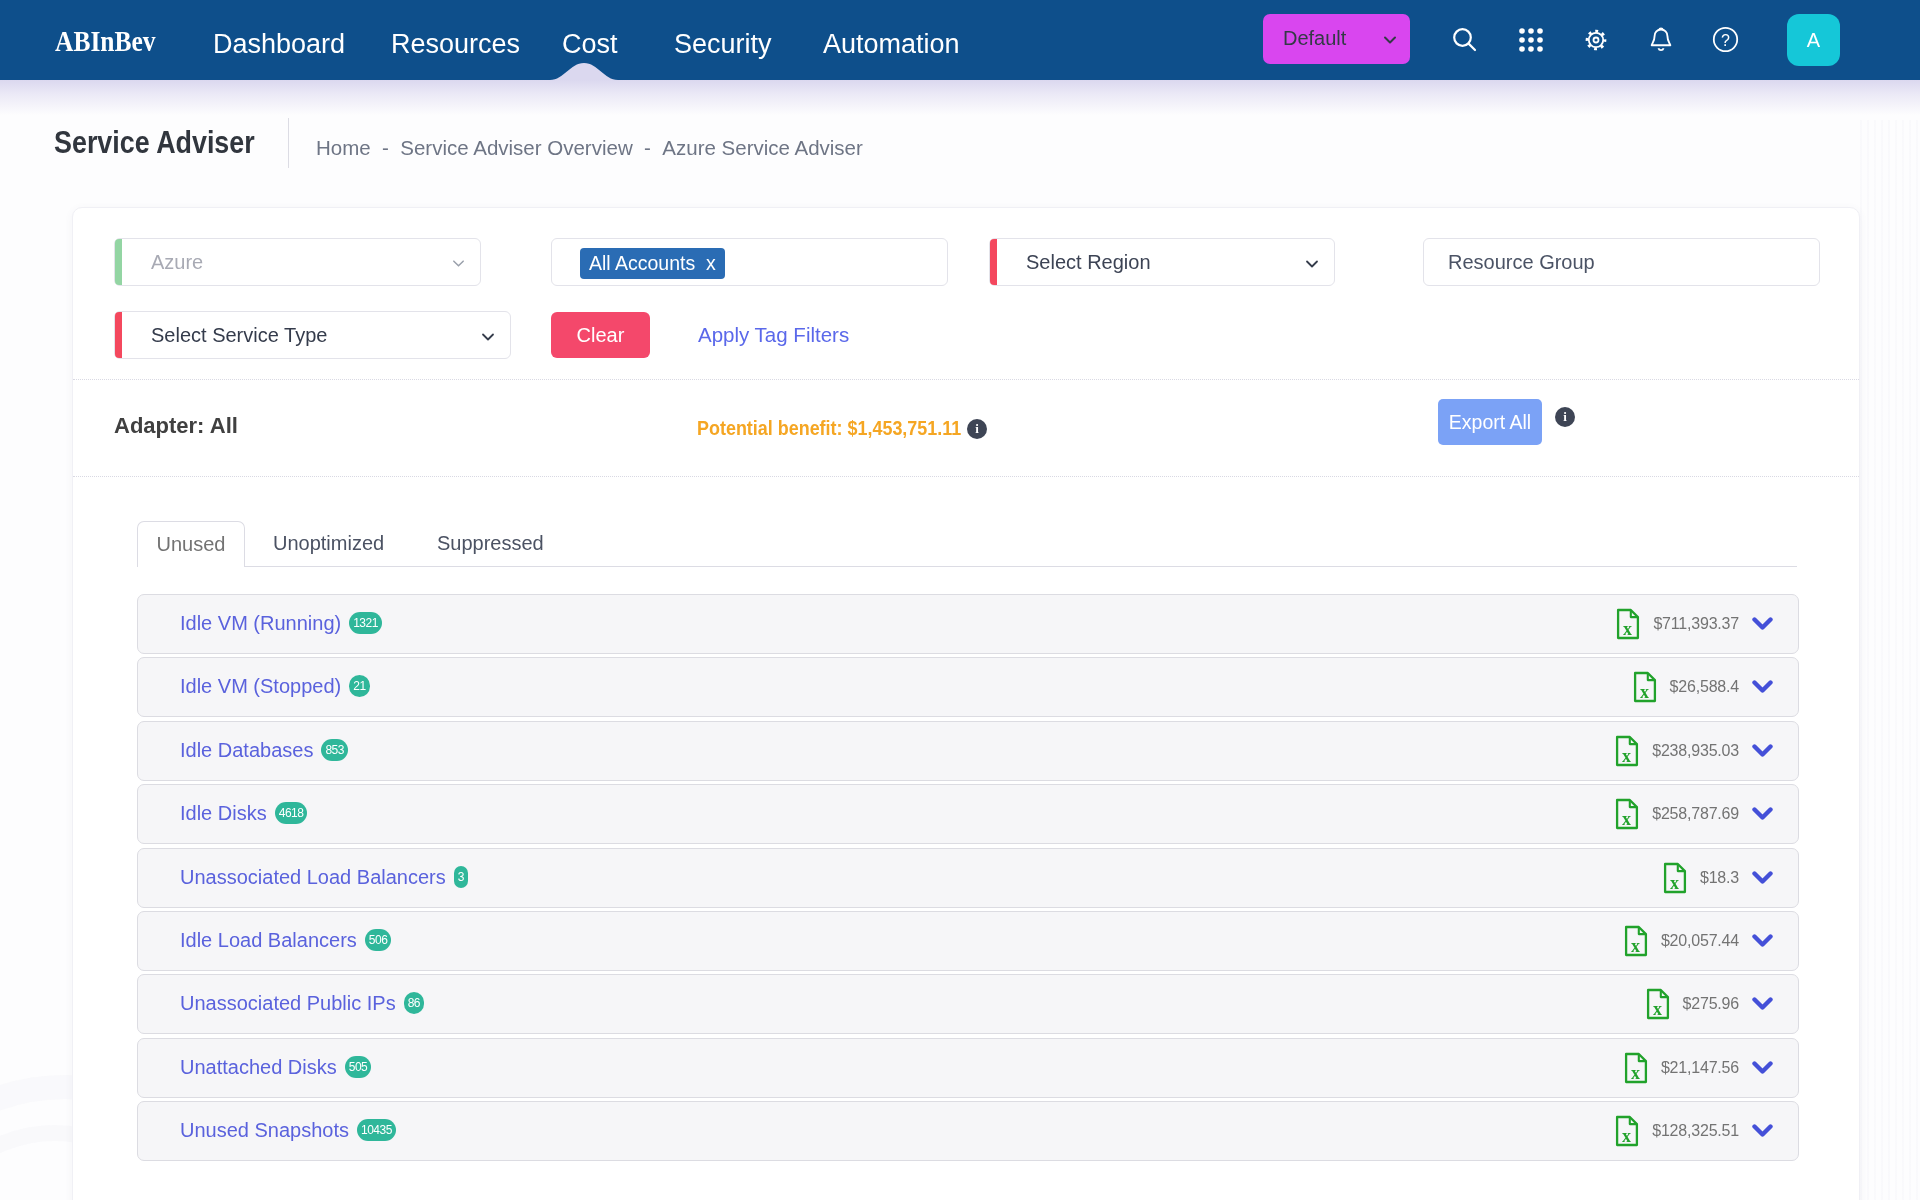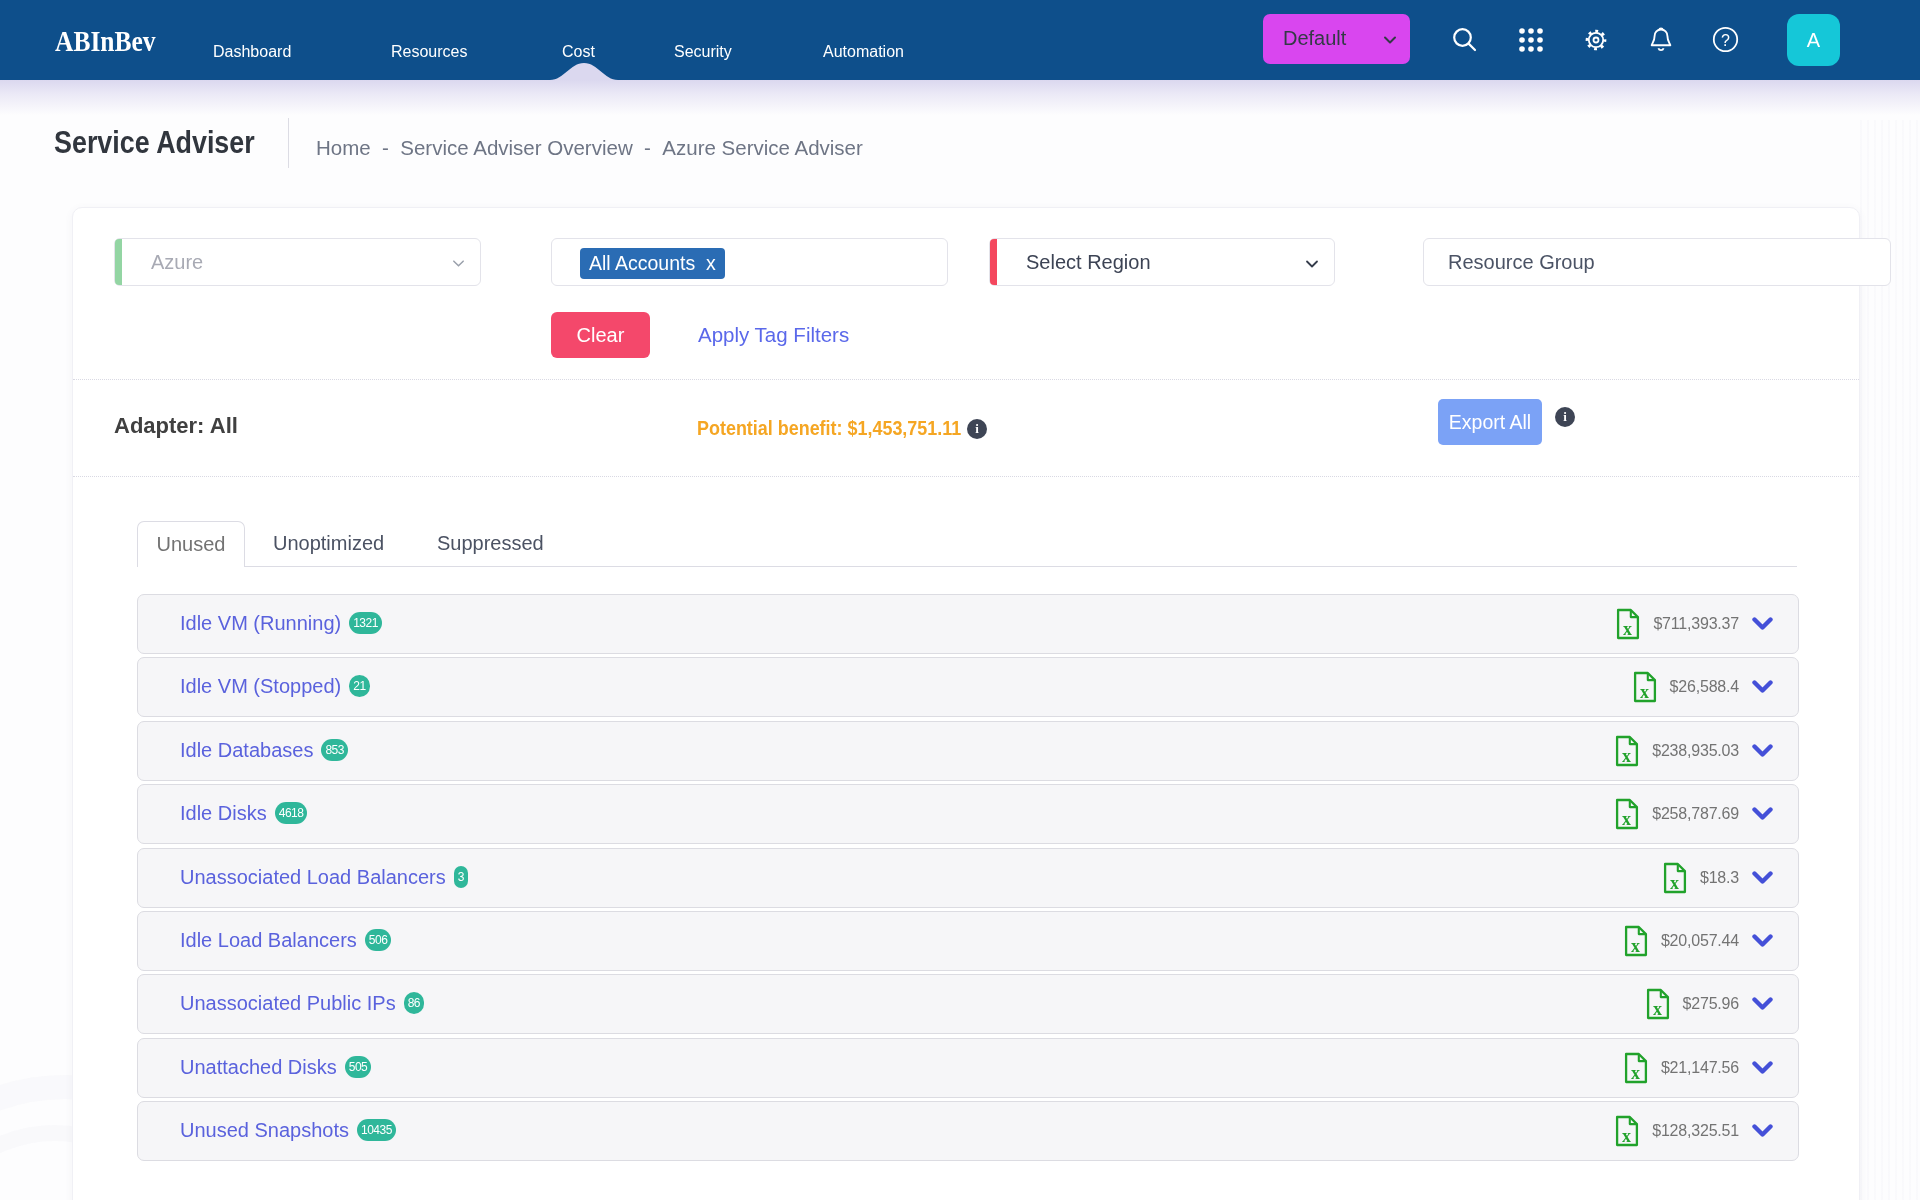--- a/index.html
+++ b/index.html
@@ -1,20 +1,20 @@
 <!DOCTYPE html>
 <html><head>
 <meta charset="utf-8">
 <style>
 * { margin:0; padding:0; box-sizing:border-box; }
 html,body { width:1920px; height:1200px; overflow:hidden; background:#fdfdfe; font-family:"Liberation Sans", sans-serif; }
 
 .navbar { position:absolute; left:0; top:0; width:1920px; height:80px; background:#0e4f8b; z-index:5; }
 .logo { position:absolute; left:55px; top:24px; font-family:"Liberation Serif", serif; font-weight:bold; font-size:30px; color:#fff; transform:scaleX(.85); transform-origin:left top; white-space:nowrap; }
-.nav-item { position:absolute; top:12px; height:91px; line-height:80px; color:#fff; font-size:16px; }
+.nav-item { position:absolute; top:4px; height:91px; line-height:80px; color:#fff; font-size:27px; }
 .hump { position:absolute; left:550px; top:63px; width:68px; height:17px; z-index:6; }
 .def-select { position:absolute; left:1263px; top:14px; width:147px; height:50px; background:#d946ef; border-radius:7px; }
 .def-select span { position:absolute; left:20px; top:13px; font-size:20px; color:#333a45; }
 .def-select svg { position:absolute; right:12px; top:18px; }
 .nav-ico { position:absolute; top:26px; }
 .avatar { position:absolute; left:1787px; top:14px; width:53px; height:52px; background:#15c7d8; border-radius:12px; color:#fff; font-size:20px; text-align:center; line-height:52px; }
 
 .band { position:absolute; left:0; top:80px; width:1920px; height:40px; background:linear-gradient(#dbd8ef 0%, #ebe9f6 35%, #fdfdfe 88%); }
 .pagehead { position:absolute; left:0; top:118px; width:1920px; height:60px; }
 .title { position:absolute; left:54px; top:6px; font-size:32px; font-weight:bold; color:#31363e; transform:scaleX(.84); transform-origin:left top; white-space:nowrap; }
@@ -128,22 +128,29 @@
     <div class="f-in" style="left:478px; top:30px; width:397px;">
       <div class="chip">All Accounts&nbsp; x</div>
     </div>
     <div class="f-in" style="left:916px; top:30px; width:346px;">
       <div class="bar red"></div>
         <div class="txt" style="color:#3c4354;">Select Region</div>
       <svg class="chev" width="16" height="16" viewBox="0 0 16 16">
           <path d="M3 5.5 L8 10.5 L13 5.5" stroke="#353c4b" stroke-width="1.8" fill="none" stroke-linecap="round" stroke-linejoin="round"></path>
         </svg>
     </div>
-    <div class="f-in" style="left:1350px; top:30px; width:468px;">
+    <div class="f-in" style="left:1350px; top:30px; width:397px;">
       <div class="txt" style="left:24px; color:#4b5365;">Resource Group</div>
+    </div>
+    <div class="f-in" style="left:41px; top:103px; width:397px;">
+      <div class="bar red"></div>
+        <div class="txt" style="color:#343b4b;">Select Service Type</div>
+      <svg class="chev" width="16" height="16" viewBox="0 0 16 16">
+          <path d="M3 5.5 L8 10.5 L13 5.5" stroke="#353c4b" stroke-width="1.8" fill="none" stroke-linecap="round" stroke-linejoin="round"></path>
+        </svg>
     </div>
     <div class="clear-btn">Clear</div>
     <div class="apply">Apply Tag Filters</div>
   </div>
   <div class="hdiv" style="top:171px;"></div>
   <div class="adapter">
     <div class="ad-t">Adapter: All</div>
     <div class="pot">Potential benefit: $1,453,751.11</div>
     <span class="info" style="position:absolute;left:894px;top:40px;">i</span>
     <div class="exp-btn">Export All</div>

